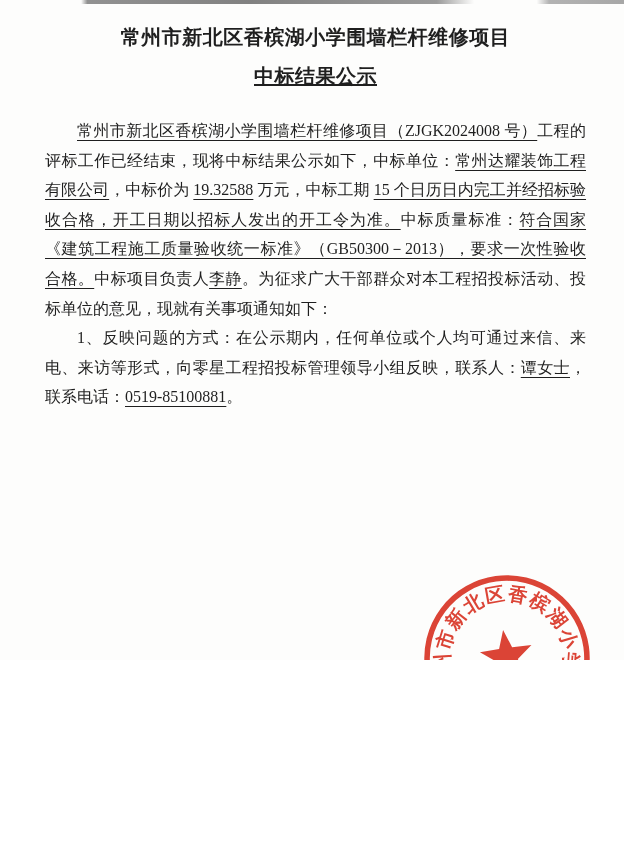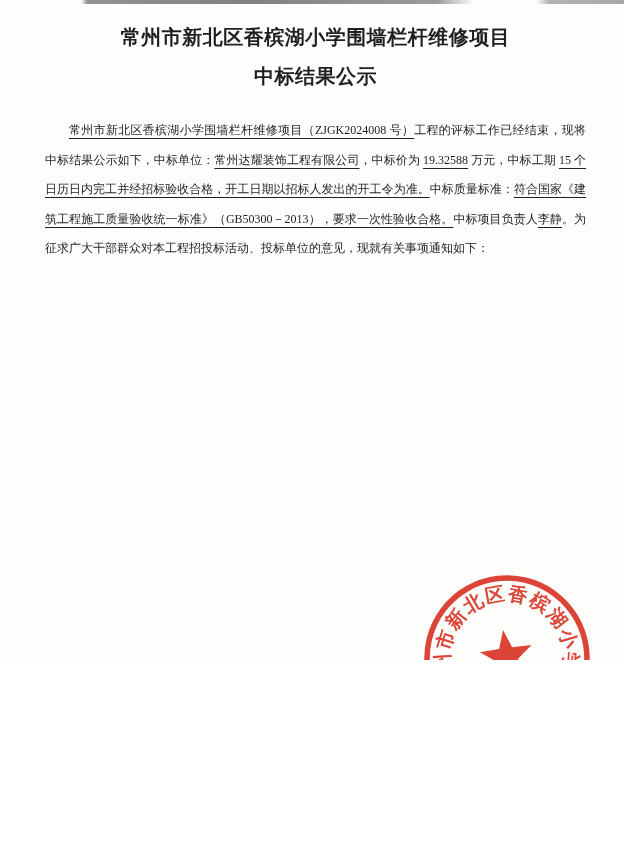--- a/index.html
+++ b/index.html
@@ -17,23 +17,23 @@
       transparent 0%,transparent 13%,
       #6e6e6e 14%,#585858 40%,#7a7a7a 70%,transparent 76%,
       transparent 86%,#9a9a9a 88%,#8a8a8a 100%);
     opacity:.75;
   }
   .content{padding:24px 38px 0 45px;}
   .title{
     text-align:center;font-weight:bold;font-size:20px;
     line-height:26px;margin:0 0 13px 0;letter-spacing:.5px;
   }
-  .title.second{margin-bottom:27px;}
+  .title.second{margin-bottom:27px;text-decoration:underline;}
   .para{
-    font-size:12px;line-height:29.6px;margin:0;
+    font-size:16px;line-height:29.6px;margin:0;
     text-align:justify;text-justify:inter-ideograph;
     text-indent:2em;word-break:break-all;
   }
   .u{text-decoration:underline;text-underline-offset:4px;text-decoration-thickness:1px;}
   .signature{
     position:absolute;top:648px;right:37px;z-index:1;
     font-size:16px;text-align:right;line-height:20px;
   }
   .signature .date-line{margin-top:14px;padding-right:1px;}
   .seal{
@@ -51,20 +51,21 @@
 
   <div class="scan-edge"></div>
 
   <div class="content">
 
     <h1 class="title">常州市新北区香槟湖小学围墙栏杆维修项目</h1>
     <h1 class="title second">中标结果公示</h1>
 
     <p class="para"><span class="u">常州市新北区香槟湖小学围墙栏杆维修项目（ZJGK2024008 号）</span><span>工程的评标工作已经结束，现将中标结果公示如下，中标单位：</span><span class="u">常州达耀装饰工程有限公司</span><span>，中标价为 </span><span class="u">19.32588</span><span> 万元，中标工期 </span><span class="u">15 个日历日内完工并经招标验收合格，开工日期以招标人发出的开工令为准。</span><span>中标质量标准：</span><span class="u">符合国家《建筑工程施工质量验收统一标准》（GB50300－2013），要求一次性验收合格。</span><span>中标项目负责人</span><span class="u">李静</span><span>。为征求广大干部群众对本工程招投标活动、投标单位的意见，现就有关事项通知如下：</span></p>
 
+    <p class="para"><span>1、反映问题的方式：在公示期内，任何单位或个人均可通过来信、来电、来访等形式，向零星工程招投标管理领导小组反映，联系人：</span><span class="u">谭女士</span><span>，联系电话：</span><span class="u">0519-85100881</span><span>。</span></p>
 
 
 
   </div>
 
 
   <div class="seal">
     <svg viewBox="0 0 170 170" xmlns="http://www.w3.org/2000/svg">
       <defs>
         <path id="sealTopArc" d="M 34.2,110.9 A 57,57 0 1 1 135.8,110.9" fill="none"></path>

